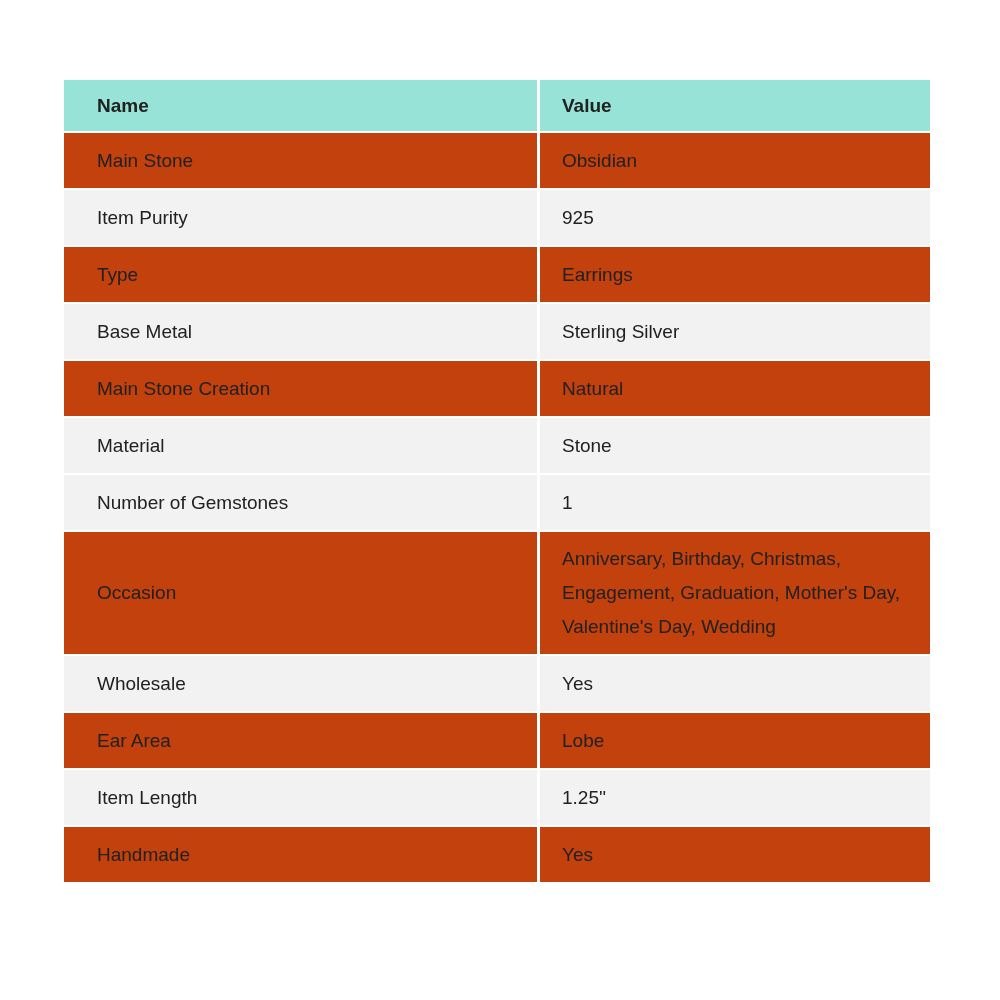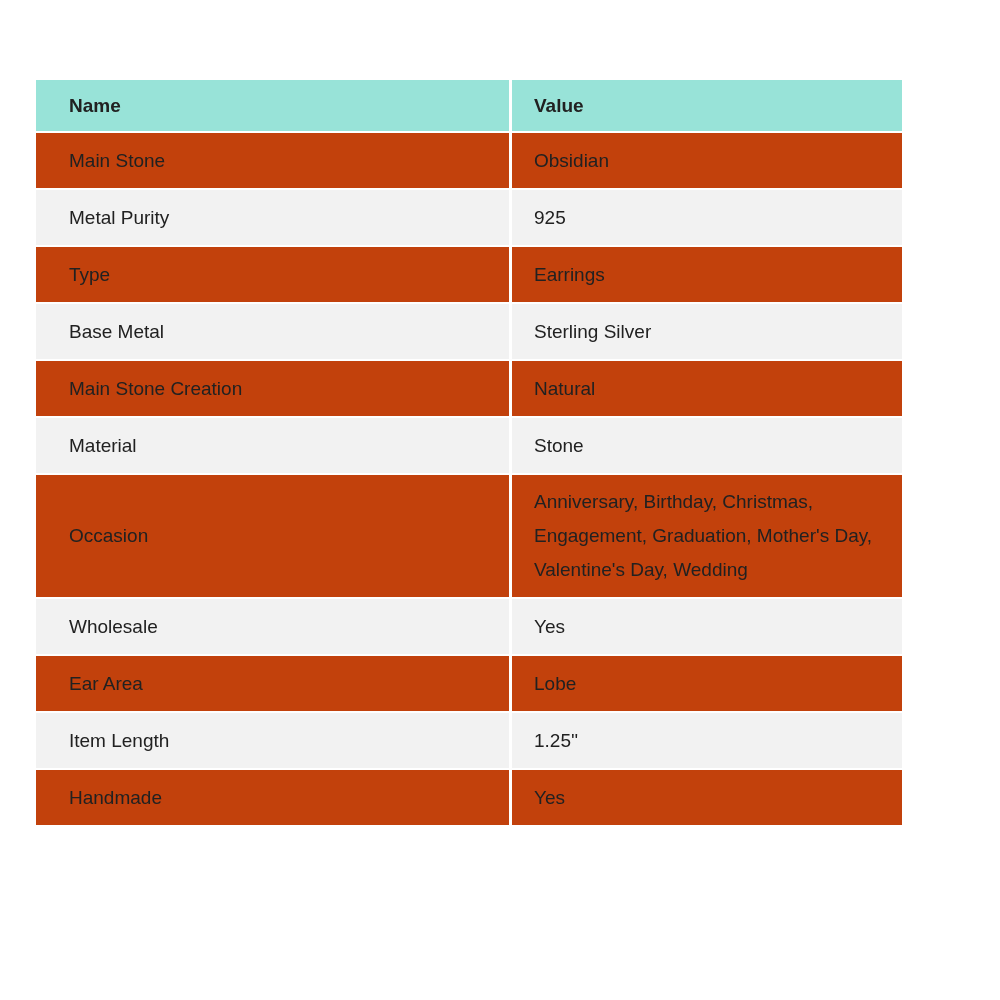--- a/index.html
+++ b/index.html
@@ -33,20 +33,21 @@
     background: #c2410c;
     font-size: 19px;
     line-height: 34px;
     padding-top: 10px;
     padding-bottom: 10px;
   }
   .name-col {
     width: 473px;
     padding-left: 33px;
     padding-right: 16px;
+    margin-left: 28px;
   }
   .value-col {
     width: 390px;
     padding-left: 22px;
     padding-right: 16px;
   }
   .header-row .cell {
     background: var(--header-bg, #98e3d8);
     min-height: 51px;
     padding-top: 0;
@@ -80,21 +81,21 @@
     <div class="cell name-col">
       <span class="cell-text name-text">Main Stone</span>
     </div>
     <div class="cell value-col">
       <span class="cell-text value-text">Obsidian</span>
     </div>
   </div>
 
   <div class="tr body-row striped">
     <div class="cell name-col">
-      <span class="cell-text name-text">Metal Purity</span>
+      <span class="cell-text name-text">Item Purity</span>
     </div>
     <div class="cell value-col">
       <span class="cell-text value-text">925</span>
     </div>
   </div>
 
   <div class="tr body-row">
     <div class="cell name-col">
       <span class="cell-text name-text">Type</span>
     </div>
@@ -124,20 +125,28 @@
   <div class="tr body-row striped">
     <div class="cell name-col">
       <span class="cell-text name-text">Material</span>
     </div>
     <div class="cell value-col">
       <span class="cell-text value-text">Stone</span>
     </div>
   </div>
 
 
+  <div class="tr body-row striped">
+    <div class="cell name-col">
+      <span class="cell-text name-text">Number of Gemstones</span>
+    </div>
+    <div class="cell value-col">
+      <span class="cell-text value-text">1</span>
+    </div>
+  </div>
 
   <div class="tr body-row">
     <div class="cell name-col">
       <span class="cell-text name-text">Occasion</span>
     </div>
     <div class="cell value-col">
       <span class="cell-text value-text">Anniversary, Birthday, Christmas, Engagement, Graduation, Mother's Day, Valentine's Day, Wedding</span>
     </div>
   </div>
 

